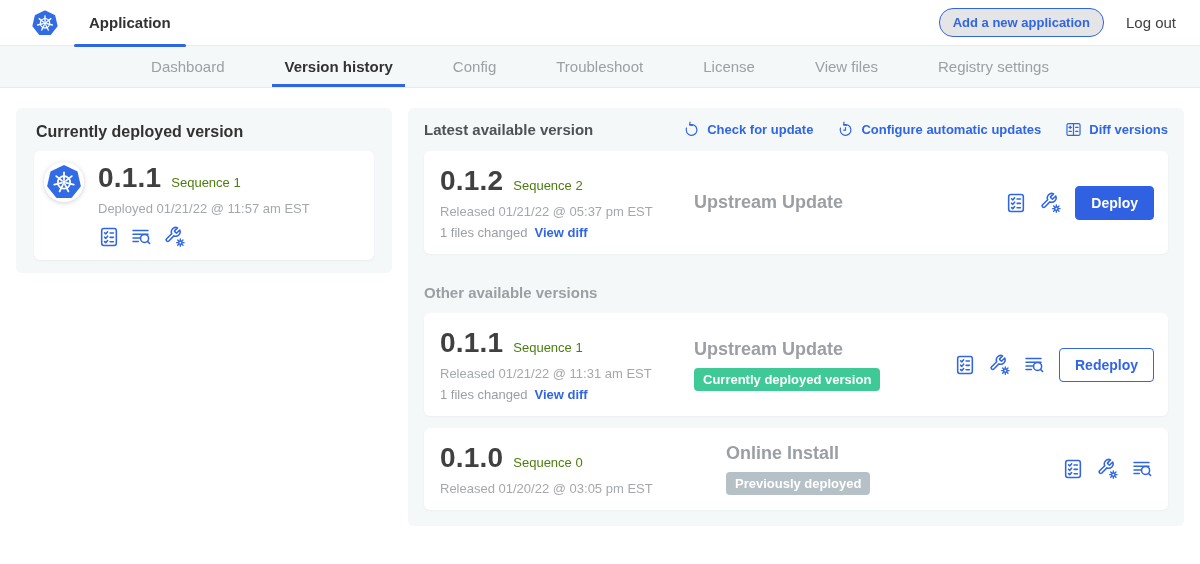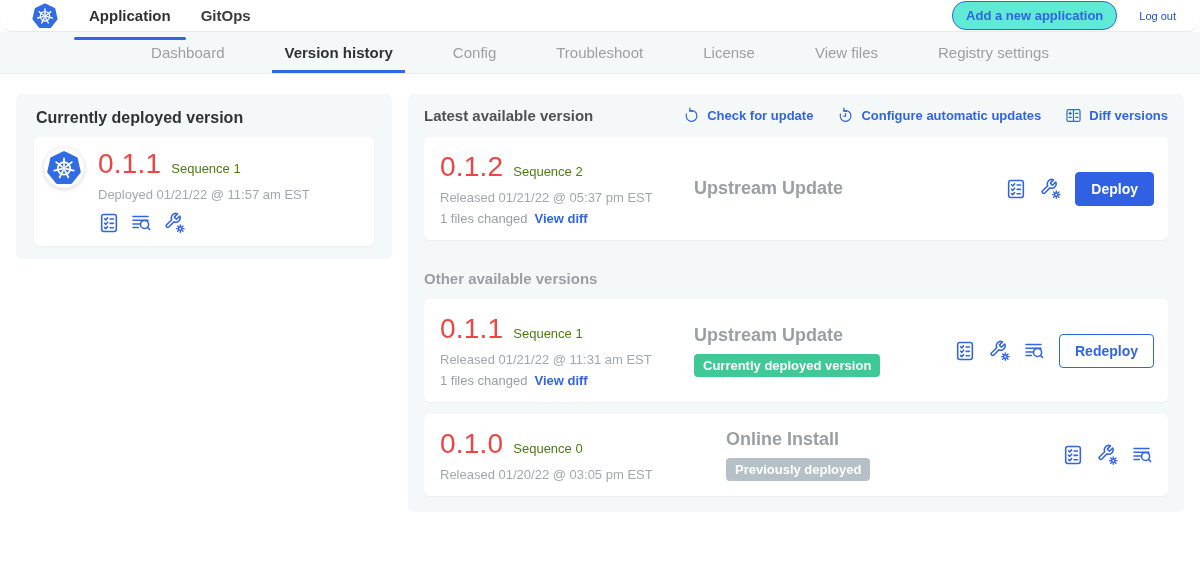--- a/index.html
+++ b/index.html
@@ -1,36 +1,36 @@
 <!DOCTYPE html>
 <html><head>
 <meta charset="utf-8">
 <style>
   * { margin:0; padding:0; box-sizing:border-box; }
   html,body { width:1200px; height:564px; background:#fff; font-family:"Liberation Sans",sans-serif; }
-  .topnav { height:32px; display:flex; align-items:center; padding:0 24px 0 30px; background:#fff; border-bottom:1px solid #e8eaec;border-radius:13px; }
+  .topnav { height:46px; display:flex; align-items:center; padding:0 24px 0 30px; background:#fff; border-bottom:1px solid #e8eaec; }
   .k8s-logo-sm { width:30px; height:30px; margin-right:14px; }
   .top-tab { height:46px; display:flex; align-items:center; padding:0 15px; font-size:15px; font-weight:700; color:#323232; position:relative; cursor:pointer; }
   .top-tab.inactive { font-weight:600; color:#3b3b3b; }
   .top-tab.active::after { content:""; position:absolute; left:0; right:0; bottom:-1px; height:3px; background:#3065e4; border-radius:2px; }
   .topnav-right { margin-left:auto; display:flex; align-items:center; gap:22px; }
-  .pill-btn { border:1px solid #3065e4; color:#3065e4; font-size:13px; font-weight:700; padding:6px 13px; border-radius:14px; background:#5eead4; cursor:pointer; font-family:inherit; }
-  .logout { font-size:11px; color:#1d4ed8; cursor:pointer; }
+  .pill-btn { border:1px solid #3065e4; color:#3065e4; font-size:13px; font-weight:700; padding:6px 13px; border-radius:14px; background:#e5e5e5; cursor:pointer; font-family:inherit; }
+  .logout { font-size:15px; color:#404040; cursor:pointer; }
   .subnav { height:42px; background:#f5f8f9; display:flex; justify-content:center; gap:36px; border-bottom:1px solid #e8eaec; }
   .sub-tab { display:flex; align-items:center; padding:0 12px; font-size:15px; color:#9ca0a4; position:relative; cursor:pointer; }
   .sub-tab.active { color:#323232; font-weight:700; }
   .sub-tab.active::after { content:""; position:absolute; left:0; right:0; bottom:0; height:3px; background:#3065e4; }
   .content { display:flex; align-items:flex-start; gap:16px; padding:20px 16px; }
   .panel { background:#f5f8f9; border-radius:6px; }
   .left-panel { width:376px; padding:14px 18px 13px; }
   .left-panel h2 { font-size:16px; font-weight:700; color:#323232; margin:0 0 10px 2px; line-height:1.2; }
   .deployed-card { background:#fff; border-radius:6px; padding:11px 14px 12px 10px; display:flex; gap:14px; box-shadow:0 1px 2px rgba(50,50,60,.06); }
   .logo-wrap { width:40px; height:40px; border-radius:50%; box-shadow:0 1px 5px rgba(0,0,0,.18); flex:none; }
   .ver-row { display:flex; align-items:baseline; gap:10px; }
-  .ver-num { font-size:28px; font-weight:400; color:#ef4444; letter-spacing:.2px; }
+  .ver-num { font-size:28px; font-weight:700; color:#404040; letter-spacing:.2px; }
   .seq { font-size:13px; color:#4d7c0f; }
   .muted { font-size:13px; color:#a4a8ac; margin-top:7px; }
   .icon-row { display:flex; align-items:center; gap:11px; margin-top:10px; }
   .icon { display:inline-flex; }
   .icon svg { width:22px; height:22px; }
   .icon-sm svg { width:17px; height:17px; }
   .right-panel { flex:1; padding:13px 16px 16px; }
   .rp-header { display:flex; align-items:center; margin-bottom:13px; }
   .rp-title { font-size:15px; font-weight:600; color:#4e5256; }
   .rp-links { margin-left:auto; display:flex; align-items:flex-start; gap:24px; }
@@ -66,23 +66,20 @@
       <line x1="52.6" y1="56.4" x2="60.9" y2="73.5"></line>
       <line x1="47.4" y1="56.4" x2="39.1" y2="73.5"></line>
       <line x1="44.1" y1="52.3" x2="25.6" y2="56.6"></line>
       <line x1="45.3" y1="47.3" x2="30.5" y2="35.4"></line>
     </g>
     <circle cx="50" cy="51" r="4" fill="#fff"></circle>
   </svg></div>
   <div class="top-tab active">
       <span>Application</span>
     </div>
-  <div class="top-tab inactive">
-      <span>GitOps</span>
-    </div>
   <div class="topnav-right">
     <button class="pill-btn">Add a new application</button>
     <span class="logout">Log out</span>
   </div>
 </div>
 
 <div class="subnav" id="subnav">
     <div class="sub-tab">Dashboard</div>
     <div class="sub-tab active">Version history</div>
     <div class="sub-tab">Config</div>

